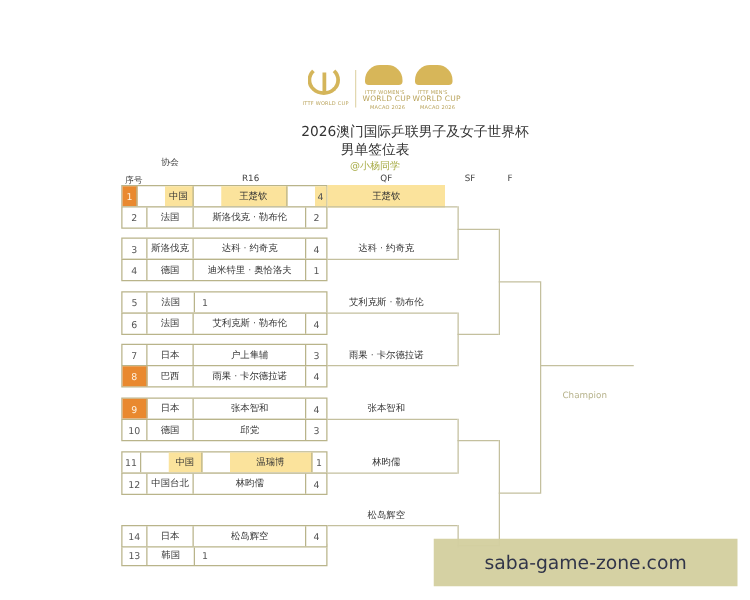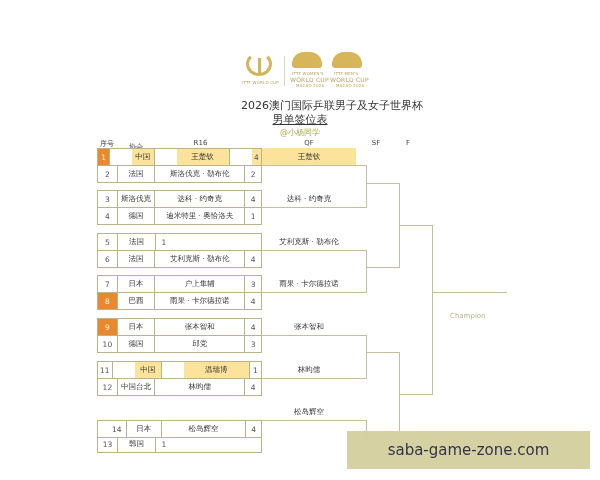--- a/index.html
+++ b/index.html
@@ -49,25 +49,25 @@
   </div>
   <div>
     <div class="logo-trophy" style="left:92px;top:2px;"></div>
     <div class="logo-cap" style="left:94px;top:21px;">ITTF MEN'S</div>
     <div class="logo-cap" style="left:90px;top:26px;font-size:6px;">WORLD CUP</div>
     <div class="logo-cap" style="left:96px;top:33px;">MACAO 2026</div>
   </div>
 </div>
 
 <div class="abs title" style="top:98px;padding-left:32px;">2026澳门国际乒联男子及女子世界杯</div>
-<div class="abs title" style="top:112px;text-decoration:underline;">男单签位表</div>
+<div class="abs title" style="top:112px;">男单签位表</div>
 <div class="abs credit" style="top:127px;">@小杨同学</div>
 
 <div class="abs hdr" style="left:97px;top:139px;width:20px;">序号</div>
-<div class="abs hdr" style="left:117px;top:142px;width:38px;">协会</div>
+<div class="abs hdr" style="left:117px;top:125px;width:38px;">协会</div>
 <div class="abs hdr" style="left:155px;top:139px;width:91px;">R16</div>
 <div class="abs hdr" style="left:262px;top:139px;width:94px;">QF</div>
 <div class="abs hdr" style="left:366px;top:139px;width:20px;">SF</div>
 <div class="abs hdr" style="left:398px;top:139px;width:20px;">F</div>
 
 <div class="row" style="top:148px;">
   <div class="cell c-seed hl-seed">1</div>
   <div class="cell c-assoc hl-yellow">中国</div>
   <div class="cell c-name hl-yellow">王楚钦</div>
   <div class="cell c-score hl-yellow">4</div>
@@ -141,21 +141,21 @@
   <div class="cell c-assoc">中国台北</div>
   <div class="cell c-name">林昀儒</div>
   <div class="cell c-score">4</div>
 </div>
 
 <div class="row" style="top:403px;margin-top:32px;">
   <div class="cell c-seed">13</div>
   <div class="cell c-assoc">韩国</div>
   <div class="cell c-score">1</div>
 </div>
-<div class="row" style="top:420px;padding-left:10px;">
+<div class="row" style="top:420px;">
   <div class="cell c-seed">14</div>
   <div class="cell c-assoc">日本</div>
   <div class="cell c-name">松岛辉空</div>
   <div class="cell c-score">4</div>
 </div>
 
 <div class="qf-label qf-hl" style="top:148px;">王楚钦</div>
 <div class="qf-label" style="top:190px;">达科 · 约奇克</div>
 <div class="qf-label" style="top:233px;">艾利克斯 · 勒布伦</div>
 <div class="qf-label" style="top:275px;">雨果 · 卡尔德拉诺</div>

